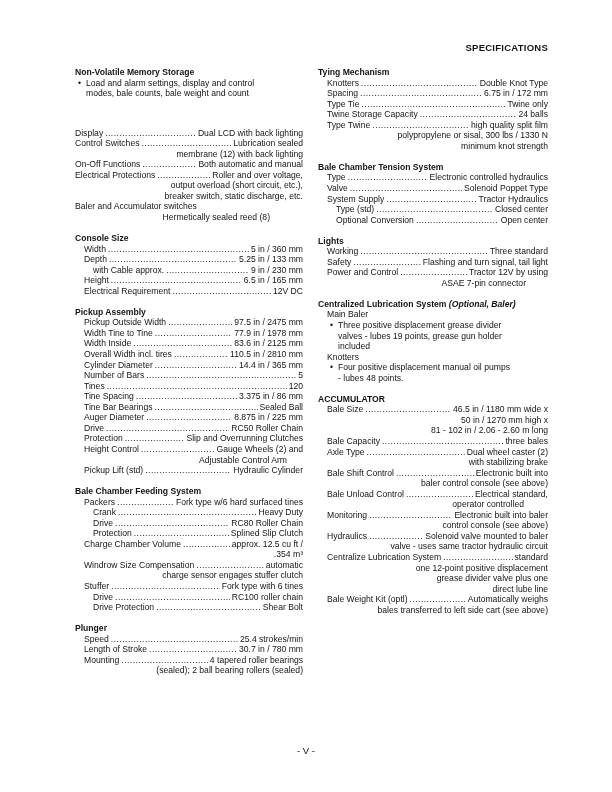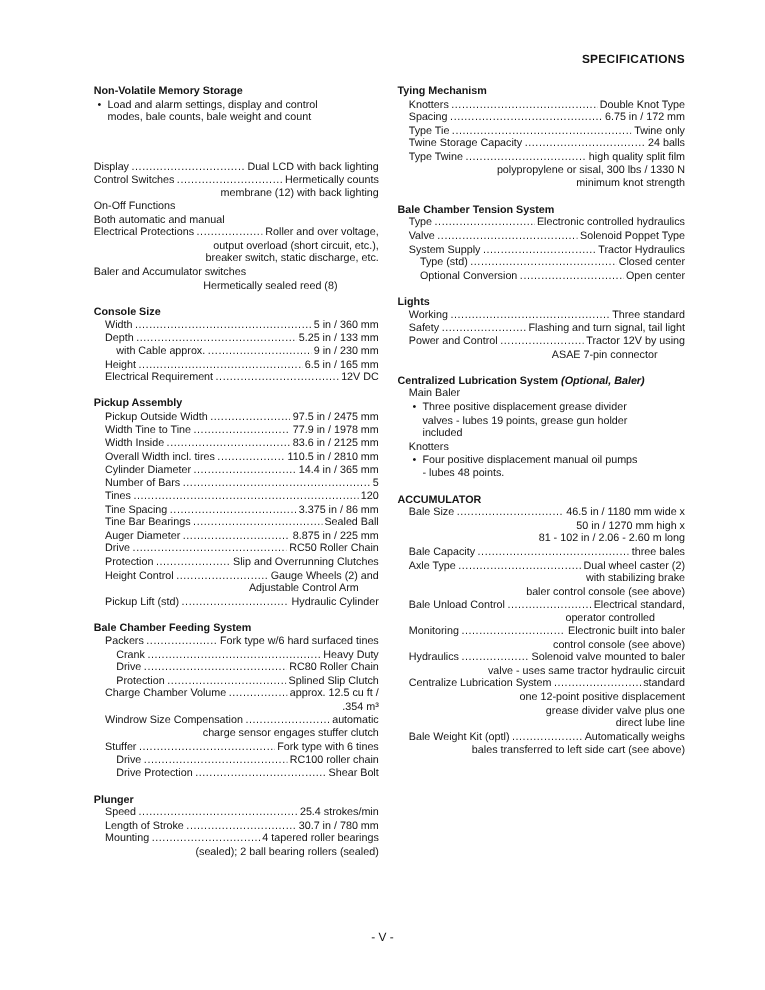--- a/index.html
+++ b/index.html
@@ -68,24 +68,24 @@
           </div>
           <div class="line bcont plain" style="padding-left: 11px;">modes, bale counts, bale weight and count</div>
           <div class="line leader" style="padding-left: 0px; margin-top: 29px;">
             <span class="lab">Display</span>
             <span class="dots"></span>
             <span class="val">Dual LCD with back lighting</span>
           </div>
           <div class="line leader" style="padding-left: 0px;">
             <span class="lab">Control Switches</span>
             <span class="dots"></span>
-            <span class="val">Hermetically counts</span>
+            <span class="val">Lubrication sealed</span>
           </div>
           <div class="line cont">membrane (12) with back lighting</div>
-          <div class="line leader" style="padding-left: 0px; flex-direction: column;">
+          <div class="line leader" style="padding-left: 0px;">
             <span class="lab">On-Off Functions</span>
             <span class="dots"></span>
             <span class="val">Both automatic and manual</span>
           </div>
           <div class="line leader" style="padding-left: 0px;">
             <span class="lab">Electrical Protections</span>
             <span class="dots"></span>
             <span class="val">Roller and over voltage,</span>
           </div>
           <div class="line cont">output overload (short circuit, etc.),</div>
@@ -372,20 +372,25 @@
             <span class="lab">Bale Capacity</span>
             <span class="dots"></span>
             <span class="val">three bales</span>
           </div>
           <div class="line leader" style="padding-left: 9px;">
             <span class="lab">Axle Type</span>
             <span class="dots"></span>
             <span class="val">Dual wheel caster (2)</span>
           </div>
           <div class="line cont">with stabilizing brake</div>
+          <div class="line leader" style="padding-left: 9px;">
+            <span class="lab">Bale Shift Control</span>
+            <span class="dots"></span>
+            <span class="val">Electronic built into</span>
+          </div>
           <div class="line cont">baler control console (see above)</div>
           <div class="line leader" style="padding-left: 9px;">
             <span class="lab">Bale Unload Control</span>
             <span class="dots"></span>
             <span class="val">Electrical standard,</span>
           </div>
           <div class="line cont" style="padding-right: 24px;">operator controlled</div>
           <div class="line leader" style="padding-left: 9px;">
             <span class="lab">Monitoring</span>
             <span class="dots"></span>

